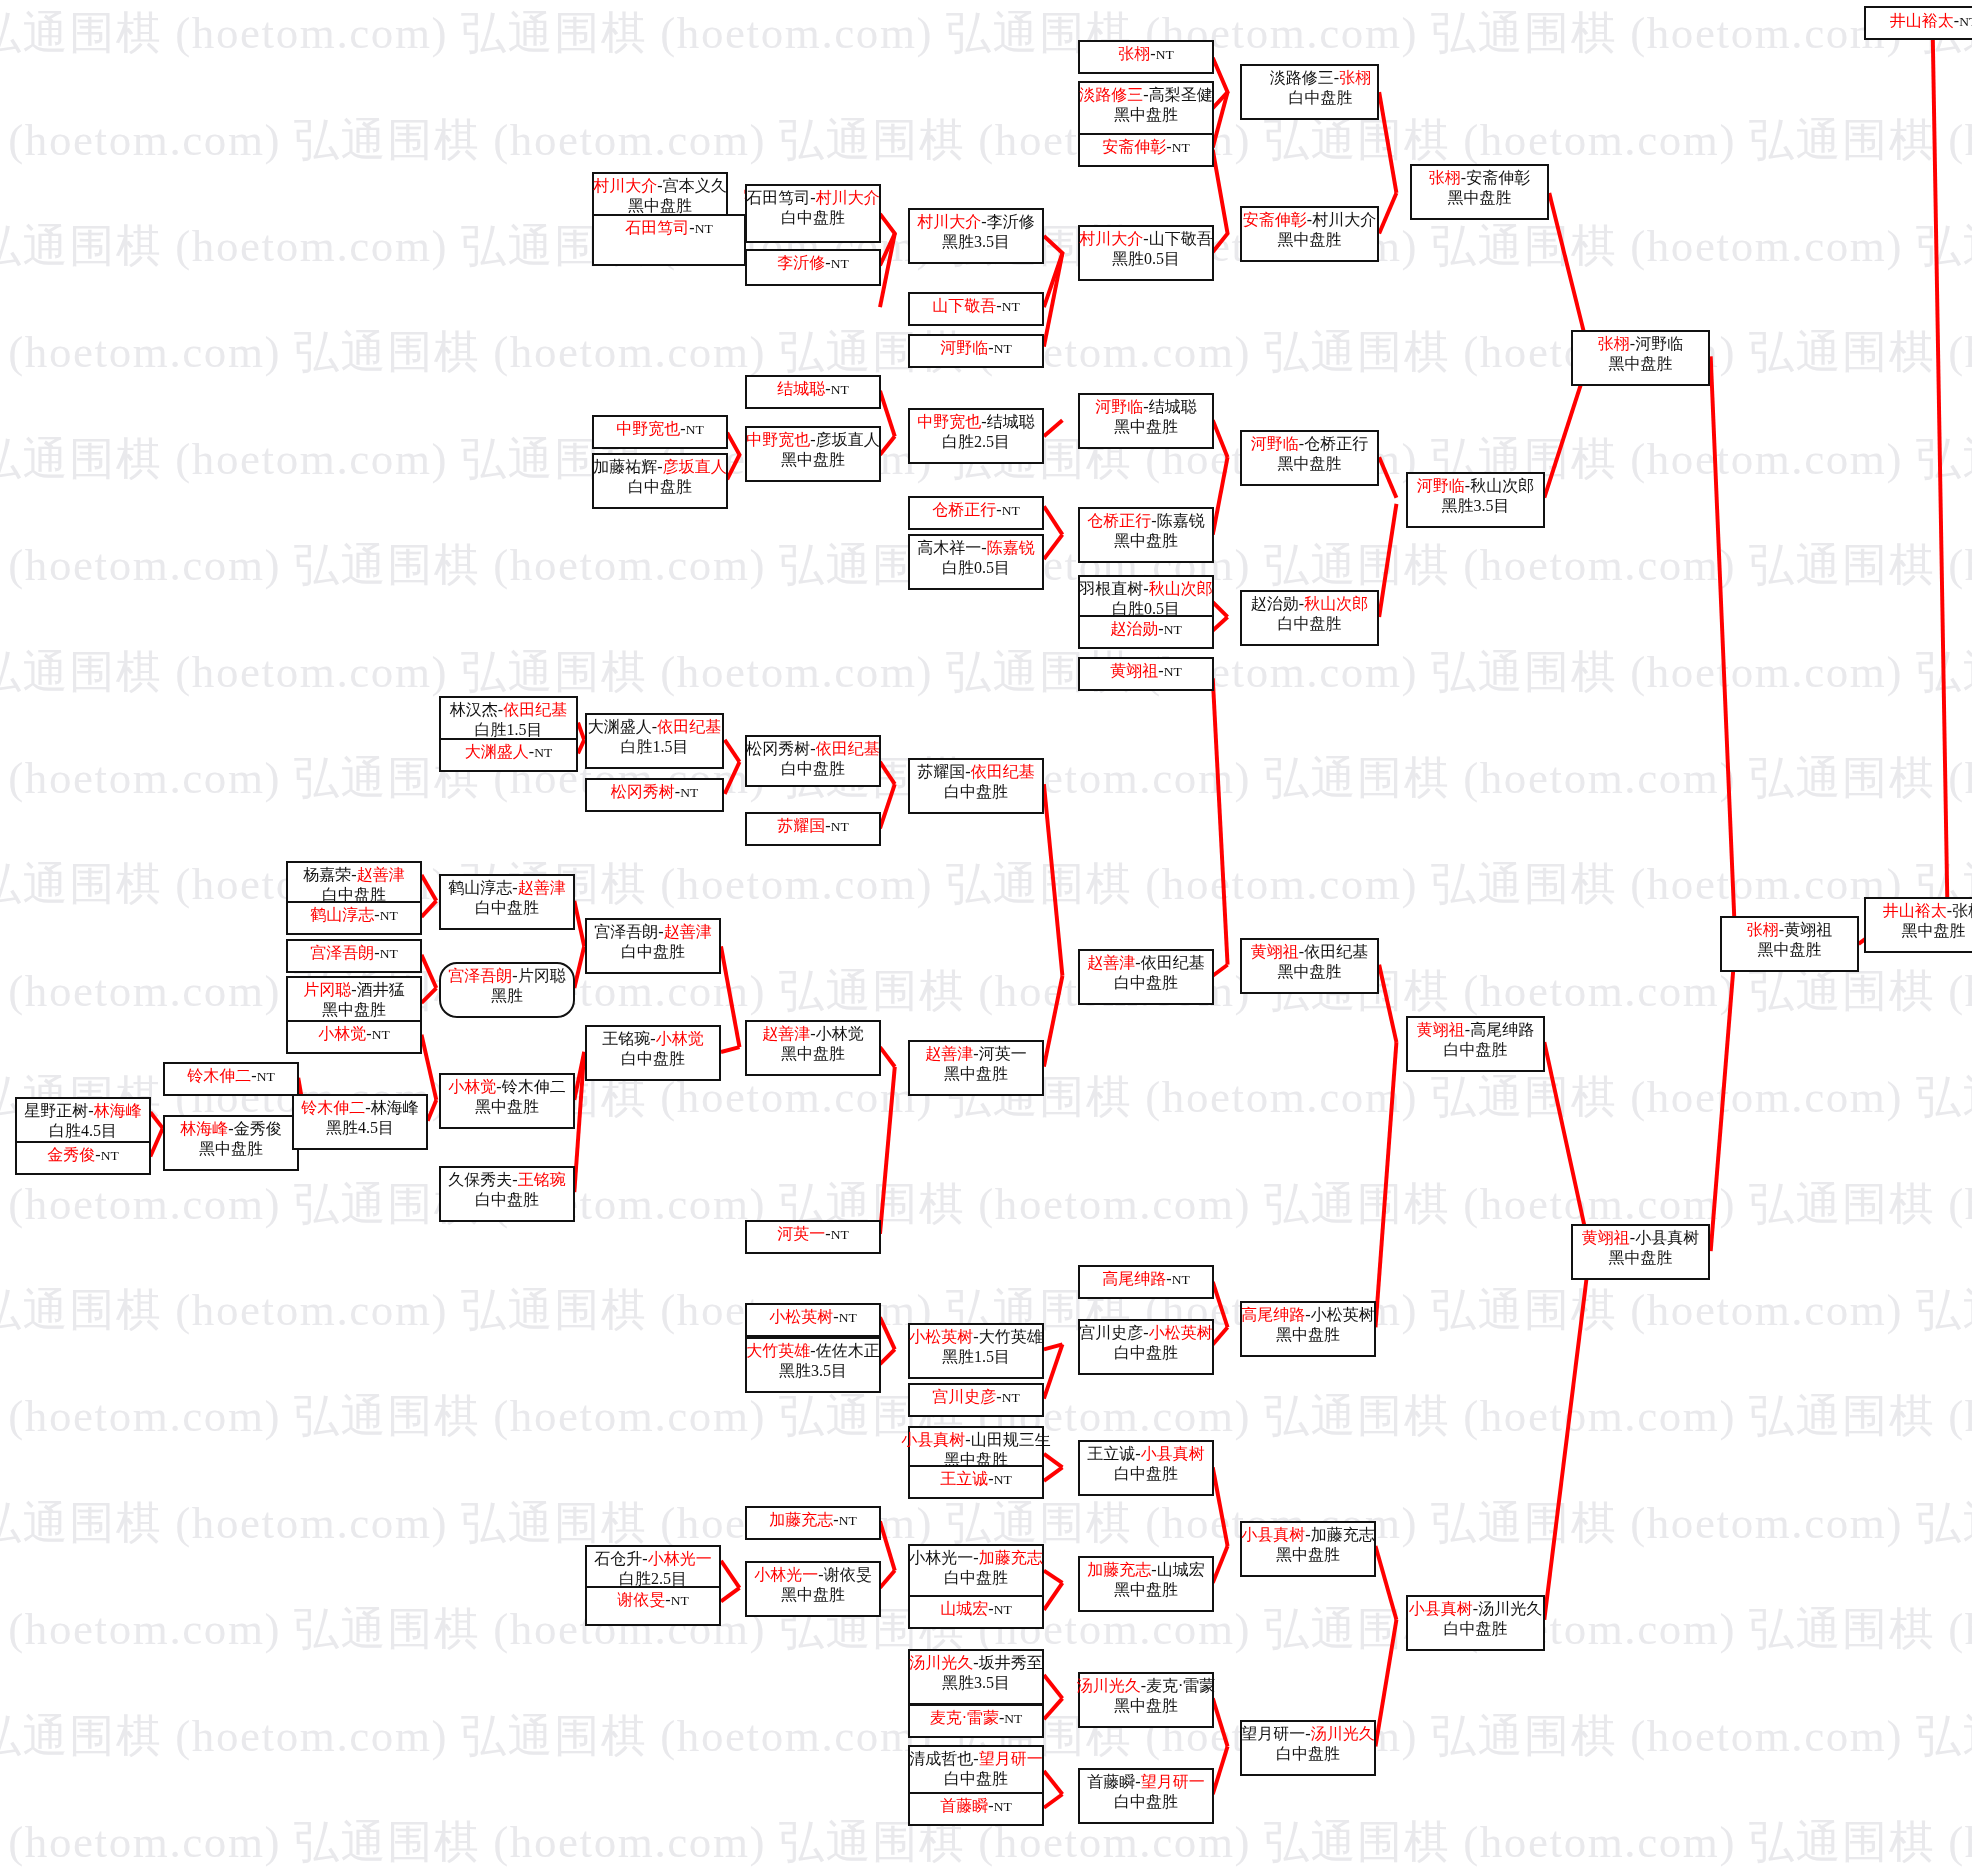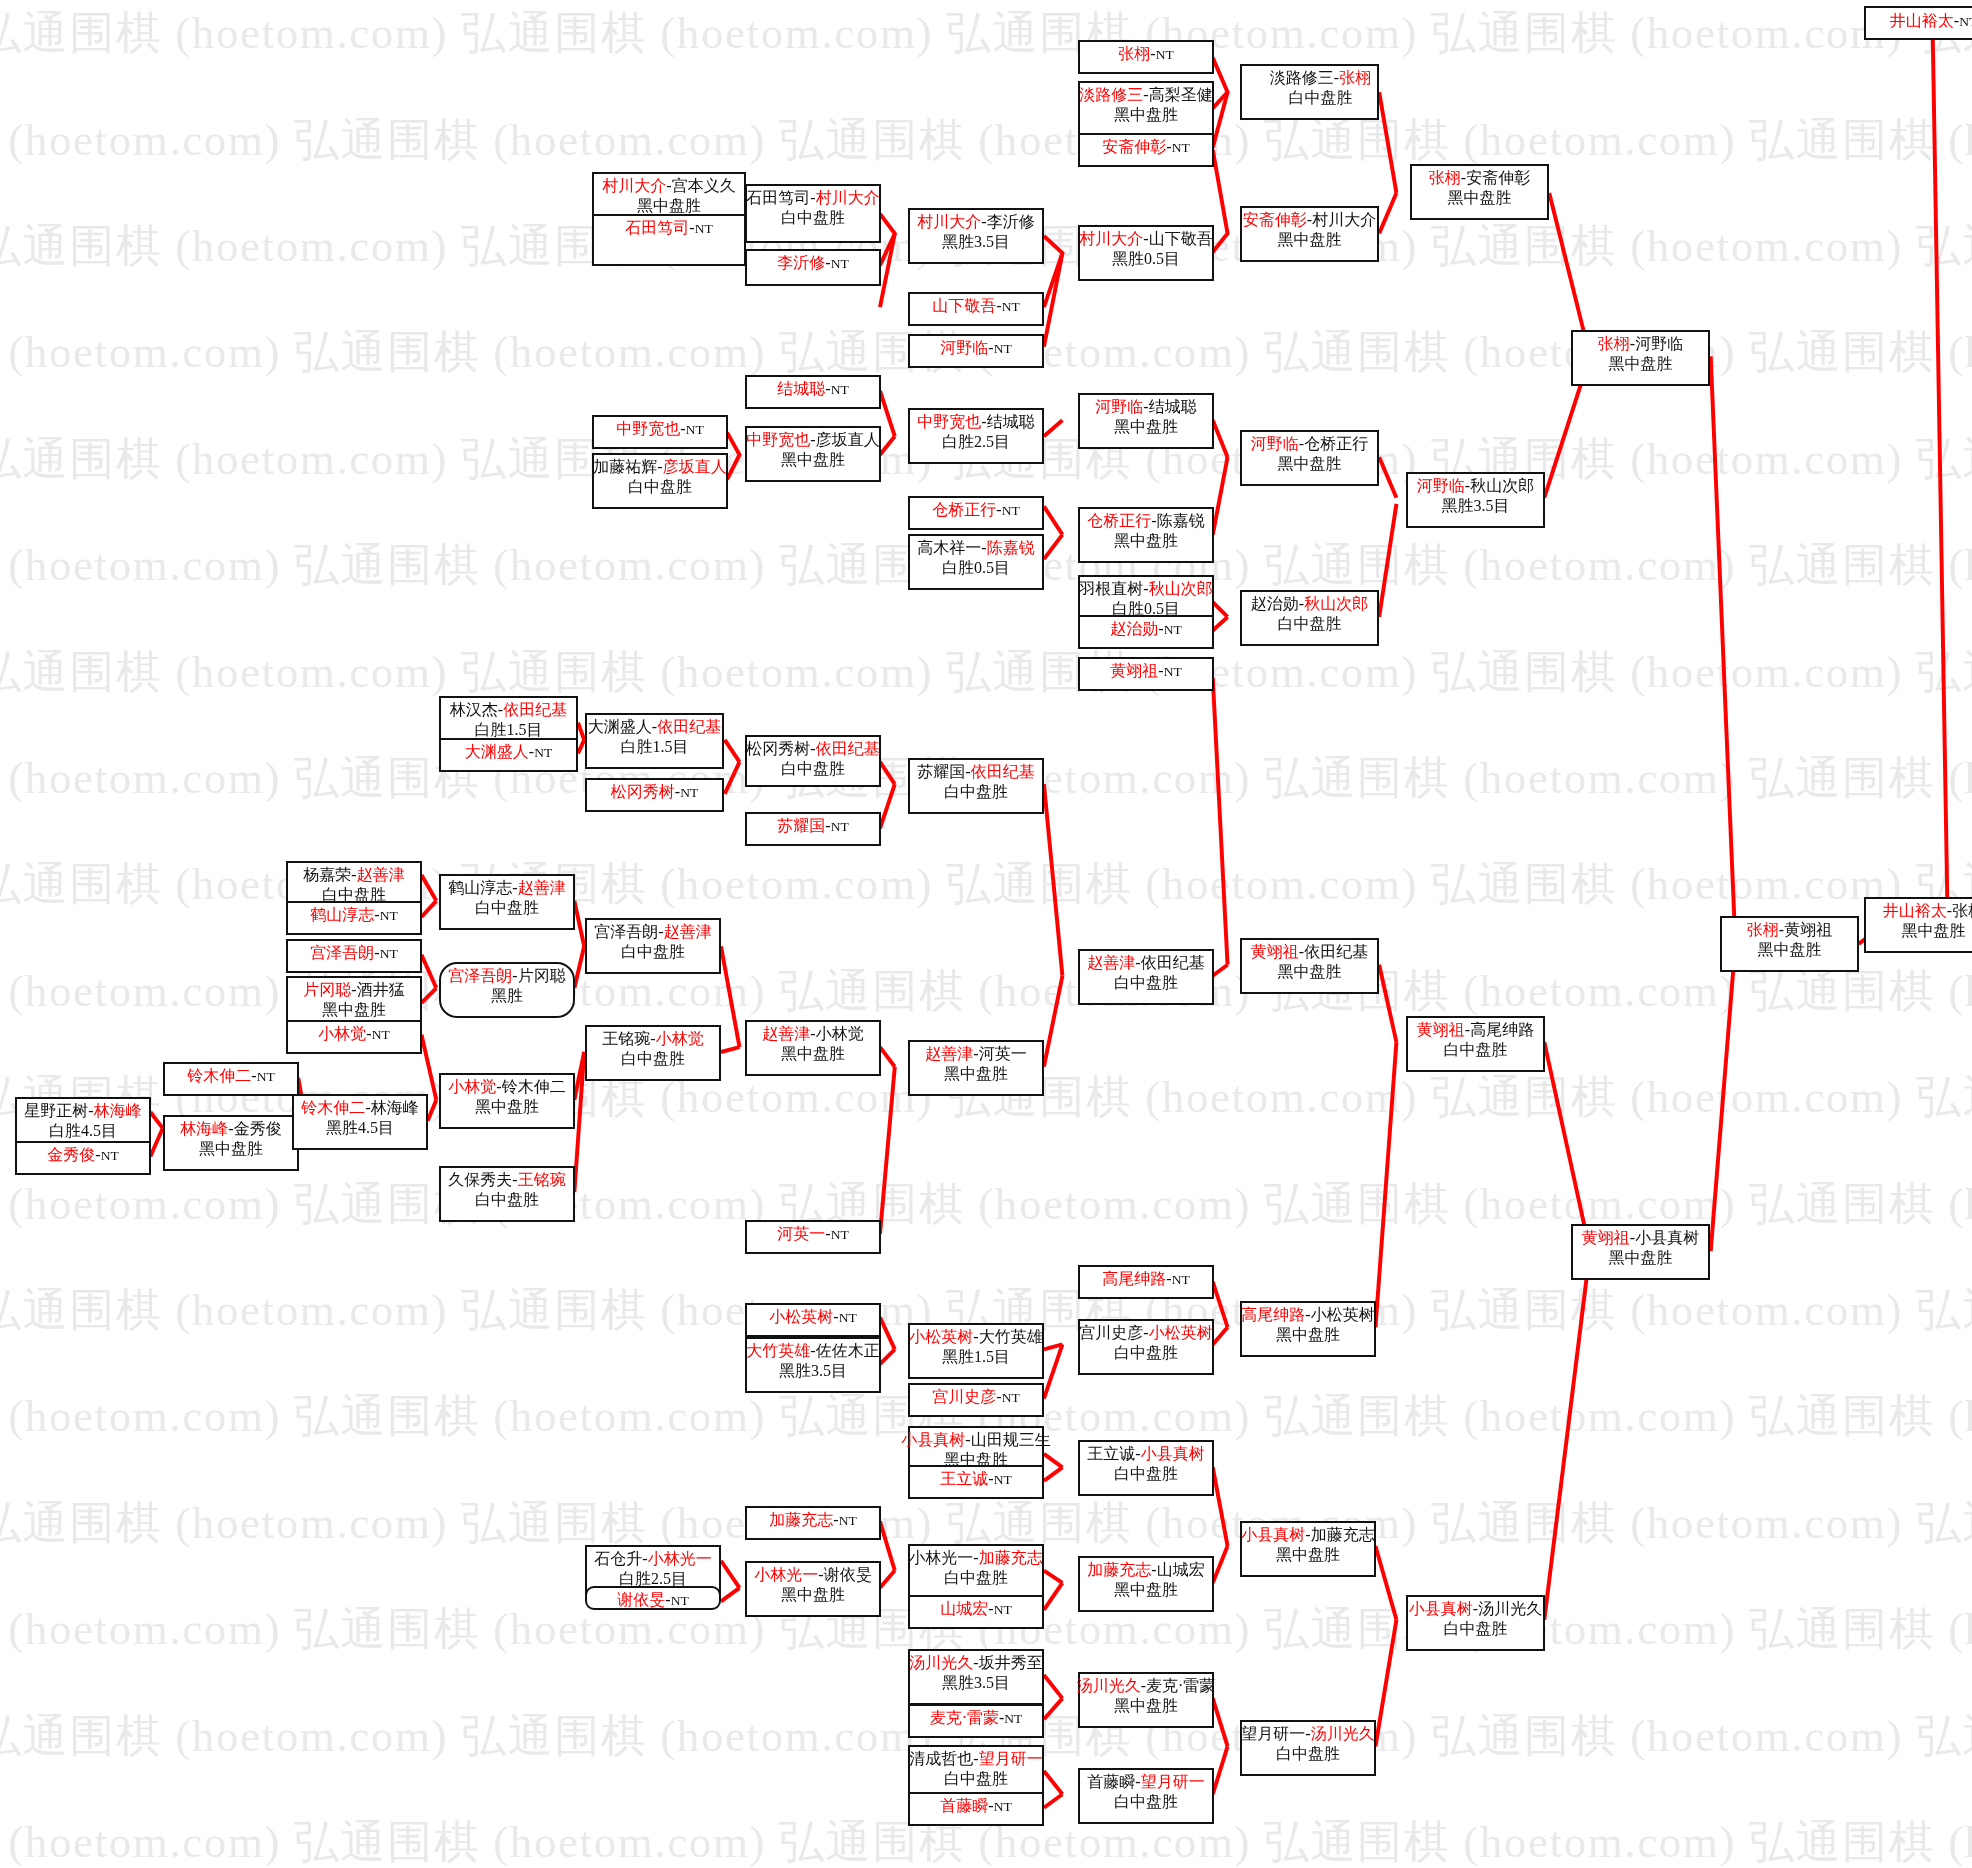--- a/index.html
+++ b/index.html
@@ -156,21 +156,21 @@
     <polyline points="1116,1421 1133,1318"></polyline>
 
     <polyline points="1253,1318 1290,1018"></polyline>
     <polyline points="1253,848 1290,1018"></polyline>
     <polyline points="1388,1018 1408,768"></polyline>
     <polyline points="1388,290 1408,768"></polyline>
     <polyline points="1508,768 1530,752"></polyline>
     <polyline points="1568,19 1580,735"></polyline>
     <polyline points="1580,735 1625,752"></polyline>
   </svg>
-<div class="node" style="left: 592px; top: 172px; width: 154px; height: 59px;">
+<div class="node" style="left: 592px; top: 172px; width: 136px; height: 59px;">
       <div class="ln1"><span class="w">村川大介</span><span class="dash">-</span><span class="l">宫本义久</span></div>
       <div class="ln2 res">黑中盘胜</div>
     </div>
     <div class="node" style="left: 592px; top: 214px; width: 154px; height: 52px;">
       <div class="ln1"><span class="w">石田笃司</span><span class="dash">-</span><span class="l nt">NT</span></div>
     </div>
     <div class="node" style="left: 745px; top: 184px; width: 136px; height: 59px;">
       <div class="ln1"><span class="l">石田笃司</span><span class="dash">-</span><span class="w">村川大介</span></div>
       <div class="ln2 res">白中盘胜</div>
     </div>
@@ -411,21 +411,21 @@
       <div class="ln1"><span class="l">王立诚</span><span class="dash">-</span><span class="w">小县真树</span></div>
       <div class="ln2 res">白中盘胜</div>
     </div>
     <div class="node" style="left: 745px; top: 1506px; width: 136px; height: 34px;">
       <div class="ln1"><span class="w">加藤充志</span><span class="dash">-</span><span class="l nt">NT</span></div>
     </div>
     <div class="node" style="left: 585px; top: 1545px; width: 136px; height: 56px;">
       <div class="ln1"><span class="l">石仓升</span><span class="dash">-</span><span class="w">小林光一</span></div>
       <div class="ln2 res">白胜2.5目</div>
     </div>
-    <div class="node" style="left: 585px; top: 1586px; width: 136px; height: 24px; border-radius: 9px;">
+    <div class="node" style="left: 585px; top: 1586px; width: 136px; height: 40px;">
       <div class="ln1"><span class="w">谢依旻</span><span class="dash">-</span><span class="l nt">NT</span></div>
     </div>
     <div class="node" style="left: 745px; top: 1561px; width: 136px; height: 56px;">
       <div class="ln1"><span class="w">小林光一</span><span class="dash">-</span><span class="l">谢依旻</span></div>
       <div class="ln2 res">黑中盘胜</div>
     </div>
     <div class="node" style="left: 908px; top: 1544px; width: 136px; height: 56px;">
       <div class="ln1"><span class="l">小林光一</span><span class="dash">-</span><span class="w">加藤充志</span></div>
       <div class="ln2 res">白中盘胜</div>
     </div>

